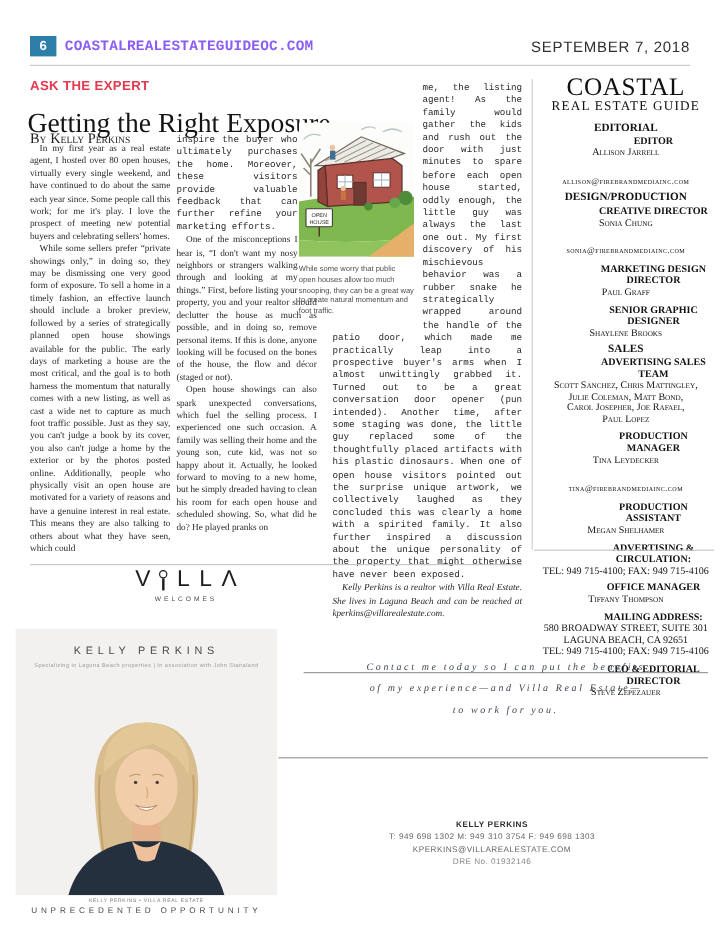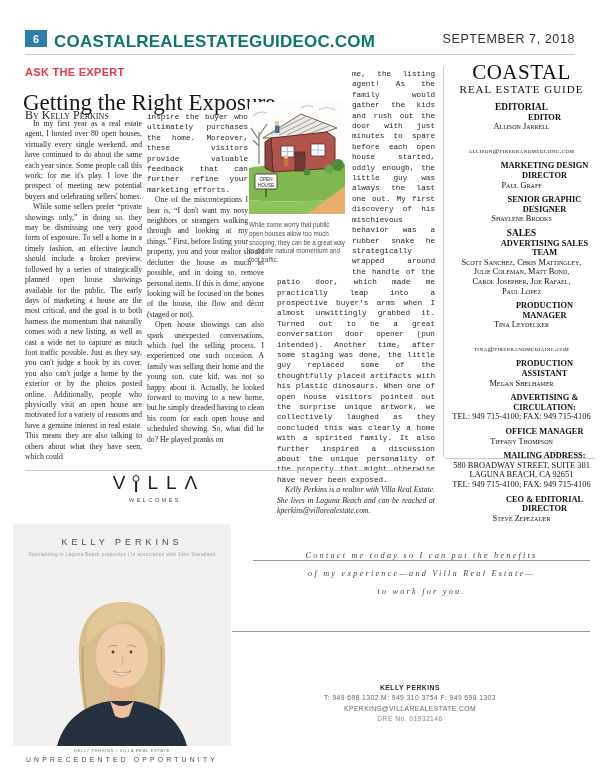--- a/index.html
+++ b/index.html
@@ -2,22 +2,22 @@
 <html><head>
 <meta charset="utf-8">
 <style>
   html,body{margin:0;padding:0;background:#e9e9e9;}
   .page{position:relative;width:600px;height:776px;background:#ffffff;overflow:hidden;
         font-family:"Liberation Serif",serif;color:#231f20;}
   
   .pagenum{position:absolute;left:25px;top:30px;width:22px;height:17px;background:#2d7ea9;
            color:#fff;font-family:"Liberation Sans",sans-serif;font-weight:bold;font-size:11px;
            display:flex;align-items:center;justify-content:center;}
-  .site{position:absolute;left:54px;top:32px;font-family:Liberation Sans, sans-serif;
-        font-weight:bold;font-size:17px;letter-spacing:.2px;color:#0f766e;}
+  .site{position:absolute;left:54px;top:32px;font-family:Liberation Mono, monospace;
+        font-weight:bold;font-size:12px;letter-spacing:.2px;color:#8b5cf6;}
   .date{position:absolute;right:25px;top:32px;font-family:"Liberation Sans",sans-serif;
         font-size:12.5px;letter-spacing:.6px;color:#303030;}
   .rule-h{position:absolute;height:1px;background:#c9c9c9;}
   
   .kicker{position:absolute;left:25px;top:66px;font-family:"Liberation Sans",sans-serif;
           font-weight:bold;font-size:11px;letter-spacing:.3px;color:#e23a4e;text-align:center;}
   .title{position:absolute;left:23px;top:78px;font-size:23px;color:#141414;margin-top:12px;}
   .byline{position:absolute;left:25px;top:108px;font-size:12px;font-variant:small-caps;color:#222;}
   .col{position:absolute;font-size:7.7px;line-height:10.4px;text-align:justify;}
   .col p{margin:0;text-indent:8px;}
@@ -138,20 +138,26 @@
     <div class="mh1">COASTAL</div>
     <div class="mh2">REAL ESTATE GUIDE</div>
     <div class="staff">
         <div class="mgroup">
           <div class="ml-head">EDITORIAL</div>
           <div class="ml-role">EDITOR</div>
           <div class="ml-name">Allison Jarrell</div>
           <div class="ml-email">allison@firebrandmediainc.com</div>
         </div>
         <div class="mgroup">
+          <div class="ml-head">DESIGN/PRODUCTION</div>
+          <div class="ml-role">CREATIVE DIRECTOR</div>
+          <div class="ml-name">Sonia Chung</div>
+          <div class="ml-email">sonia@firebrandmediainc.com</div>
+        </div>
+        <div class="mgroup">
           <div class="ml-role">MARKETING DESIGN DIRECTOR</div>
           <div class="ml-name">Paul Graff</div>
         </div>
         <div class="mgroup">
           <div class="ml-role">SENIOR GRAPHIC DESIGNER</div>
           <div class="ml-name">Shaylene Brooks</div>
         </div>
         <div class="mgroup">
           <div class="ml-head">SALES</div>
           <div class="ml-role">ADVERTISING SALES TEAM</div>

